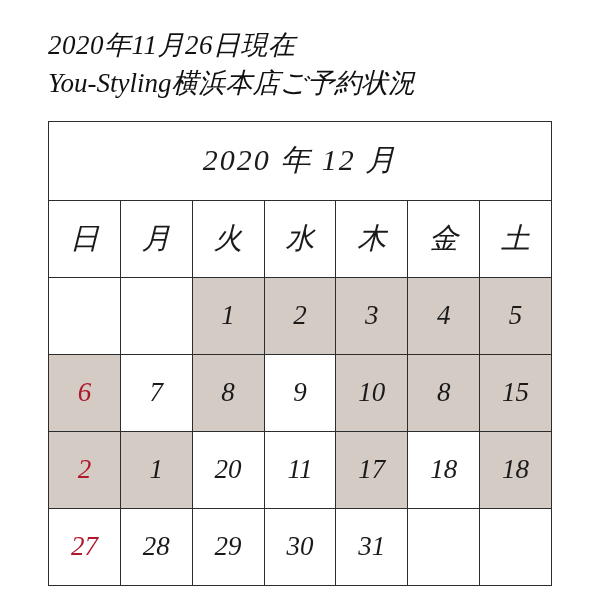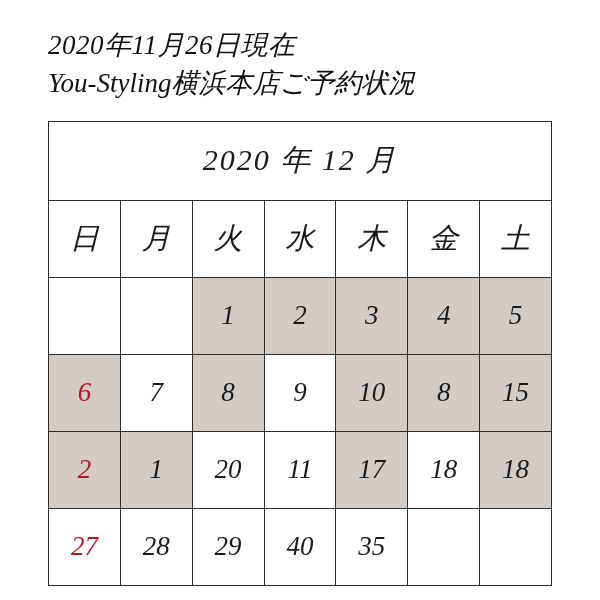--- a/index.html
+++ b/index.html
@@ -126,22 +126,22 @@
           <td class="day-cell shaded">17</td>
           <td class="day-cell">18</td>
           <td class="day-cell shaded">18</td>
         </tr>
 
 
         <tr>
           <td class="day-cell sunday">27</td>
           <td class="day-cell">28</td>
           <td class="day-cell">29</td>
-          <td class="day-cell">40</td>
-          <td class="day-cell">35</td>
+          <td class="day-cell">30</td>
+          <td class="day-cell">31</td>
           <td class="day-cell empty"></td>
           <td class="day-cell empty"></td>
         </tr>
       </tbody>
     </table>
   </div>
 
 </div>
 
 </body></html>

